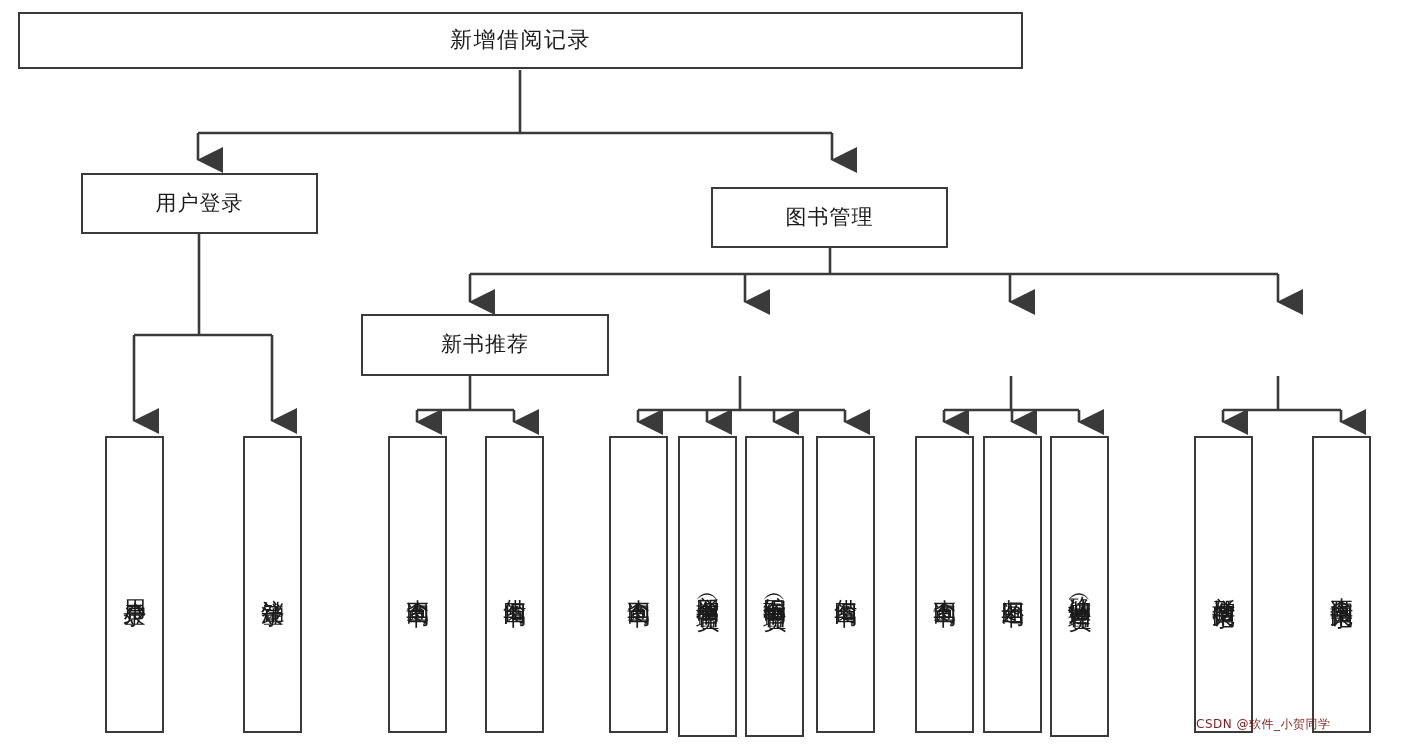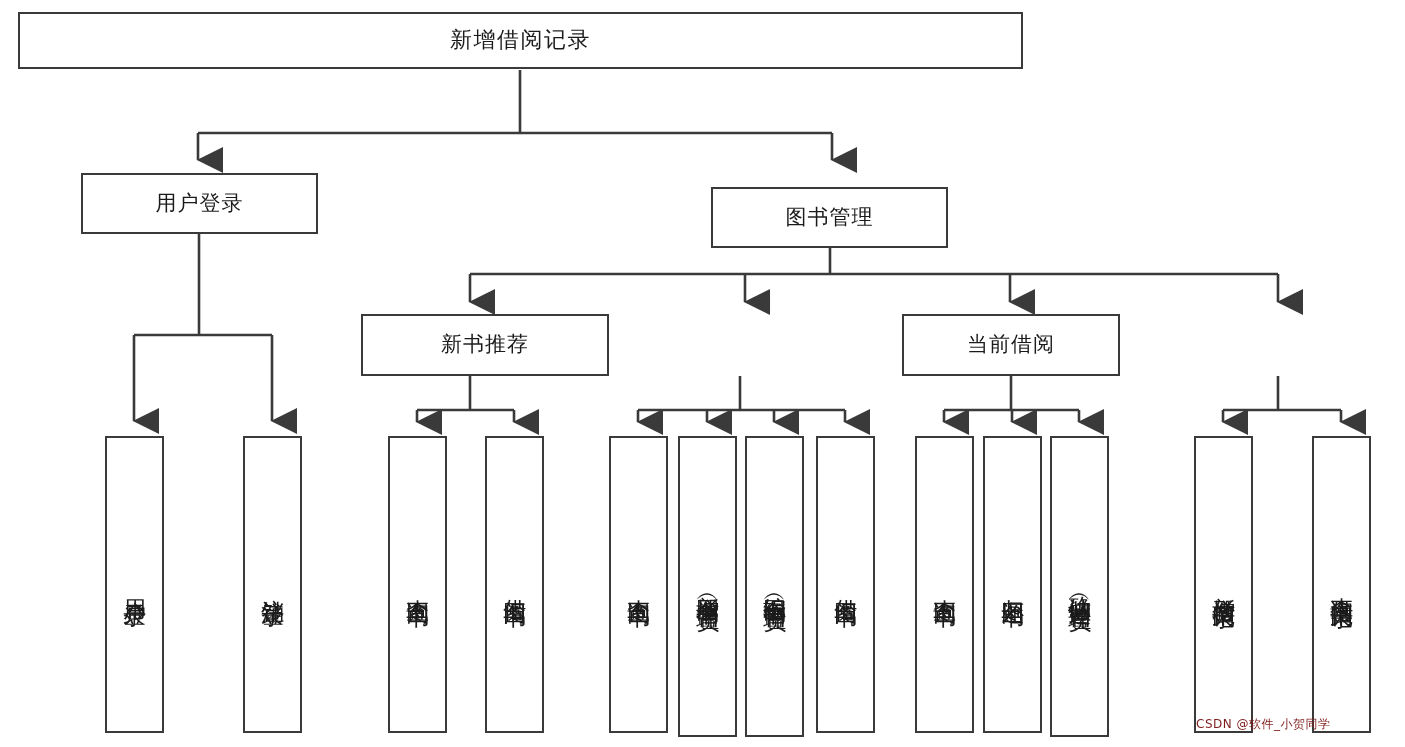--- a/index.html
+++ b/index.html
@@ -138,23 +138,20 @@
   <div class="node horiz" style="left:81px; top:173px; width:237px; height:61px;">
     <span class="label">用户登录</span>
   </div>
   <div class="node horiz" style="left:711px; top:159px; width:237px; height:61px;margin-top:28px;">
     <span class="label">图书管理</span>
   </div>
 
   <div class="node horiz" style="left:361px; top:314px; width:248px; height:62px;">
     <span class="label">新书推荐</span>
   </div>
-  <div class="node horiz" style="left:902px; top:314px; width:218px; height:62px;">
-    <span class="label">当前借阅</span>
-  </div>
 
   <div class="node vert" style="left:105px; top:436px; width:59px; height:297px;">
     <span class="label">用户登录</span>
   </div>
   <div class="node vert" style="left:243px; top:436px; width:59px; height:297px;">
     <span class="label">注销登录</span>
   </div>
 
   <div class="node vert" style="left:388px; top:436px; width:59px; height:297px;">
     <span class="label">查询图书</span>

